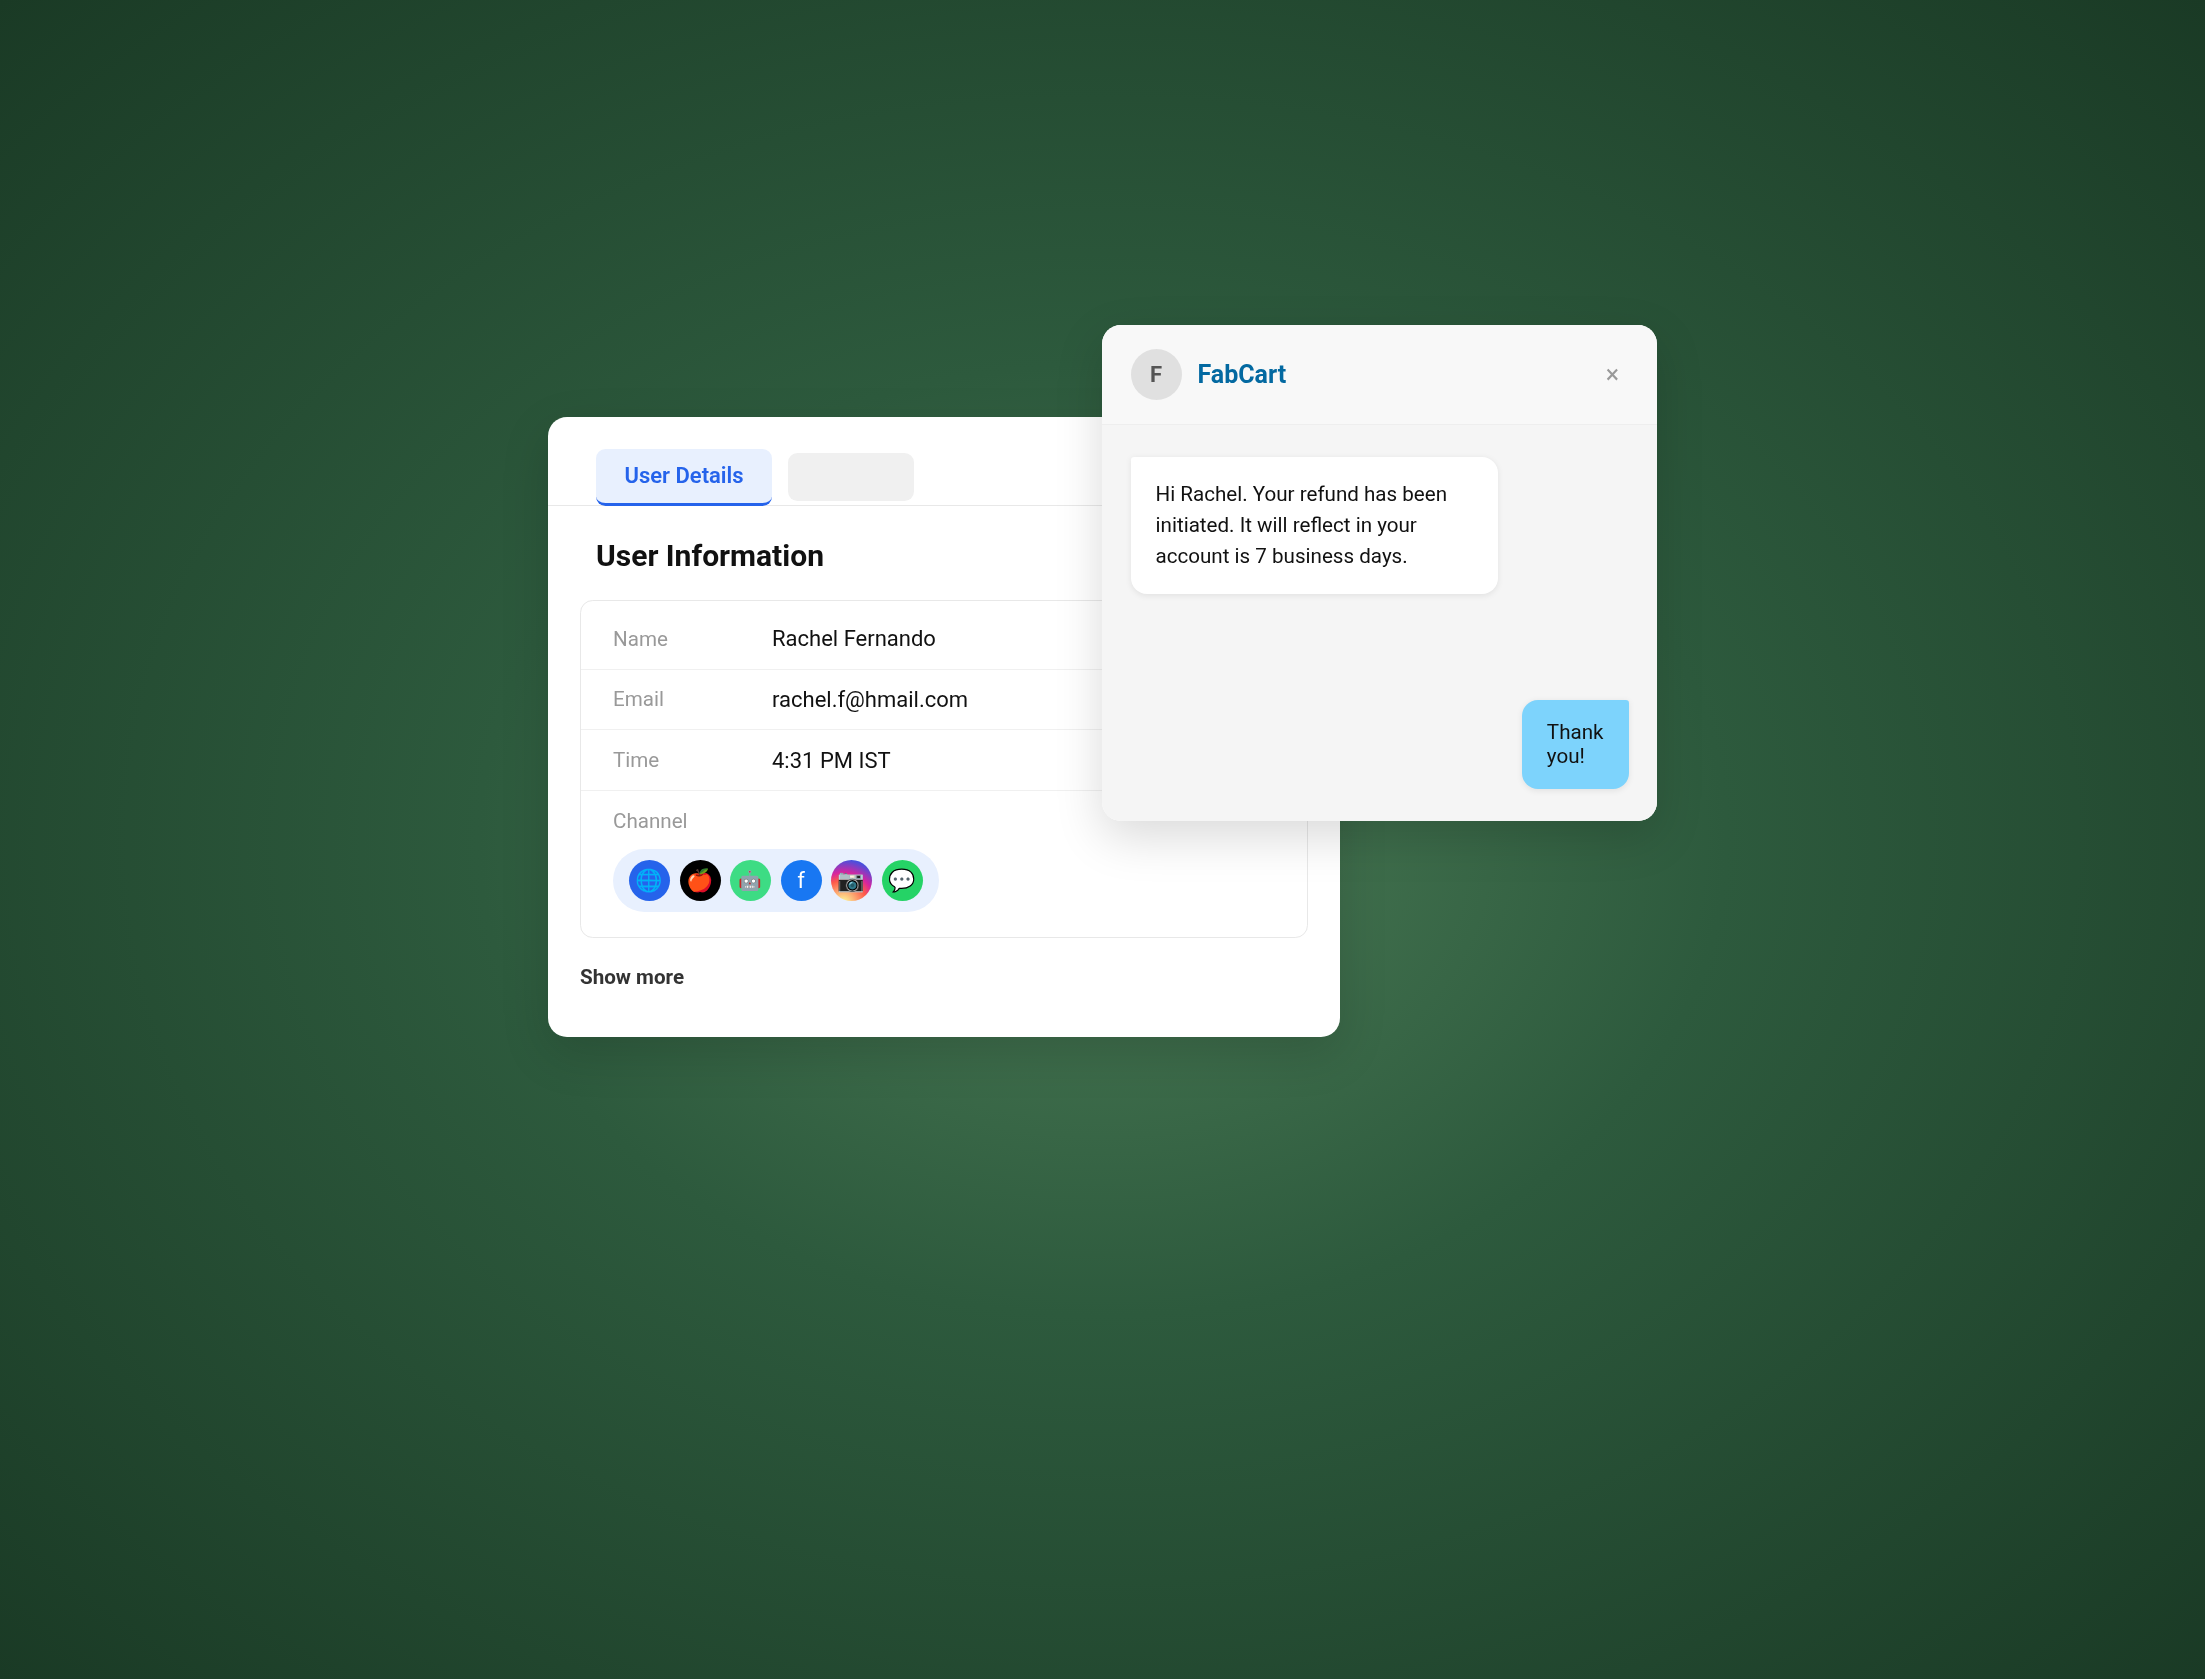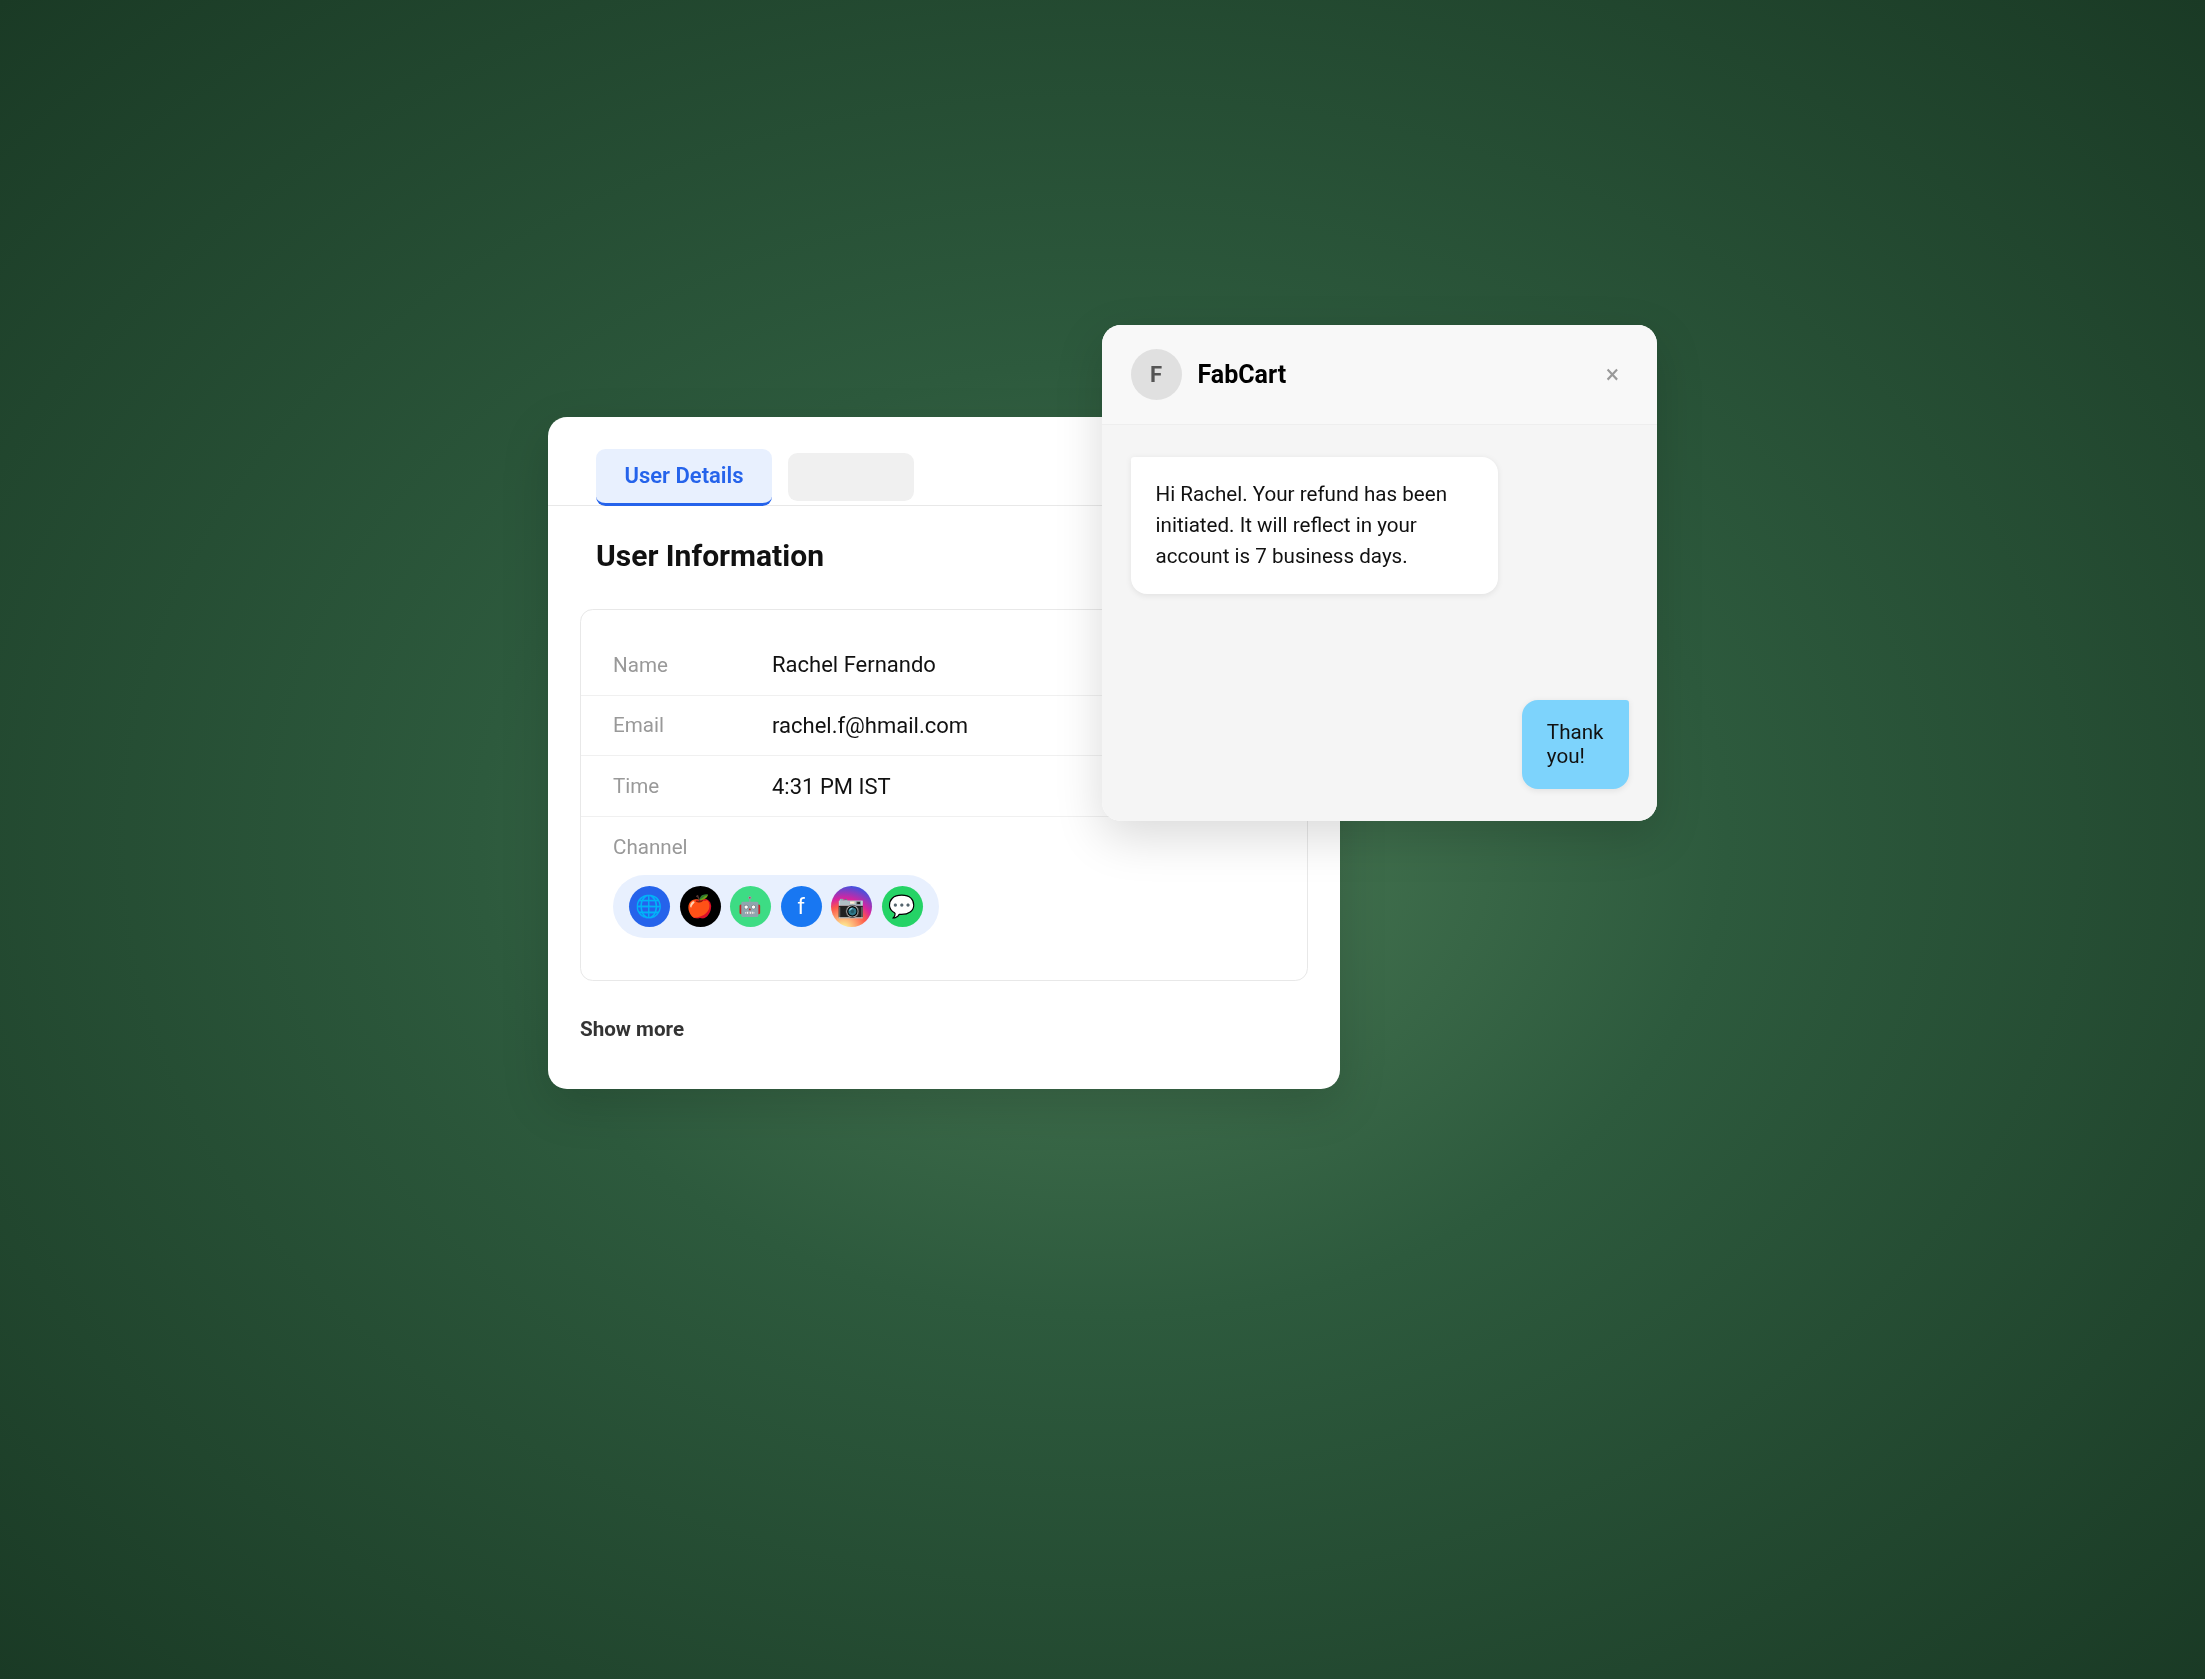--- a/index.html
+++ b/index.html
@@ -69,24 +69,24 @@
     }
 
     .section-title {
       font-size: 30px;
       font-weight: 700;
       color: #111111;
       padding: 32px 48px 24px 48px;
     }
 
     .info-card {
-      margin: 12px 32px;
+      margin: 3px 32px;
       border: 0.8px solid #e8e8e8;
       border-radius: 12.7px;
-      padding: 25px 0;
+      padding: 8px 0;
     }
 
     .info-row {
       display: flex;
       align-items: center;
       padding: 17.4px 32px;
       gap: 32px;
     }
 
     .info-row + .info-row {
@@ -188,21 +188,21 @@
       align-items: center;
       justify-content: center;
       font-size: 22px;
       font-weight: 700;
       color: #555;
     }
 
     .chat-brand-name {
       font-size: 25px;
       font-weight: 700;
-      color: #000000;
+      color: #0369a1;
     }
 
     .chat-close-btn {
       font-size: 25px;
       color: #999999;
       cursor: pointer;
       width: 32px;
       height: 32px;
       display: flex;
       align-items: center;

